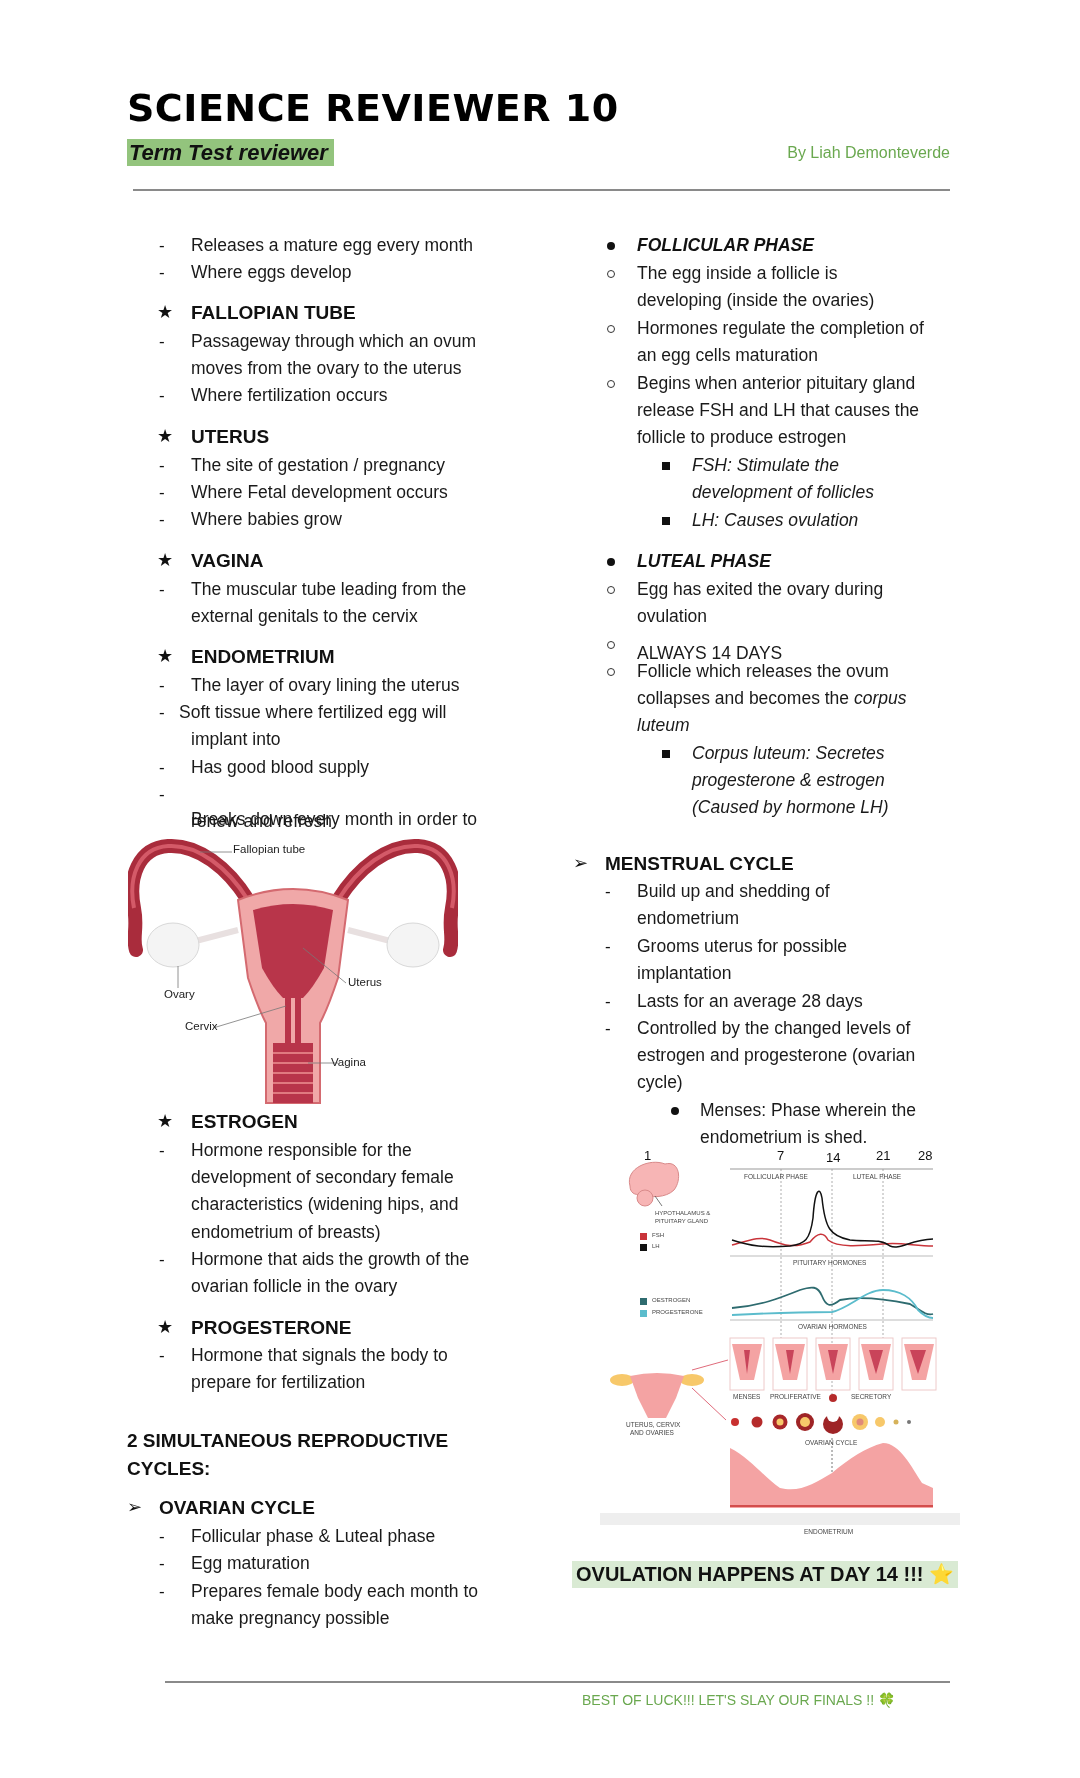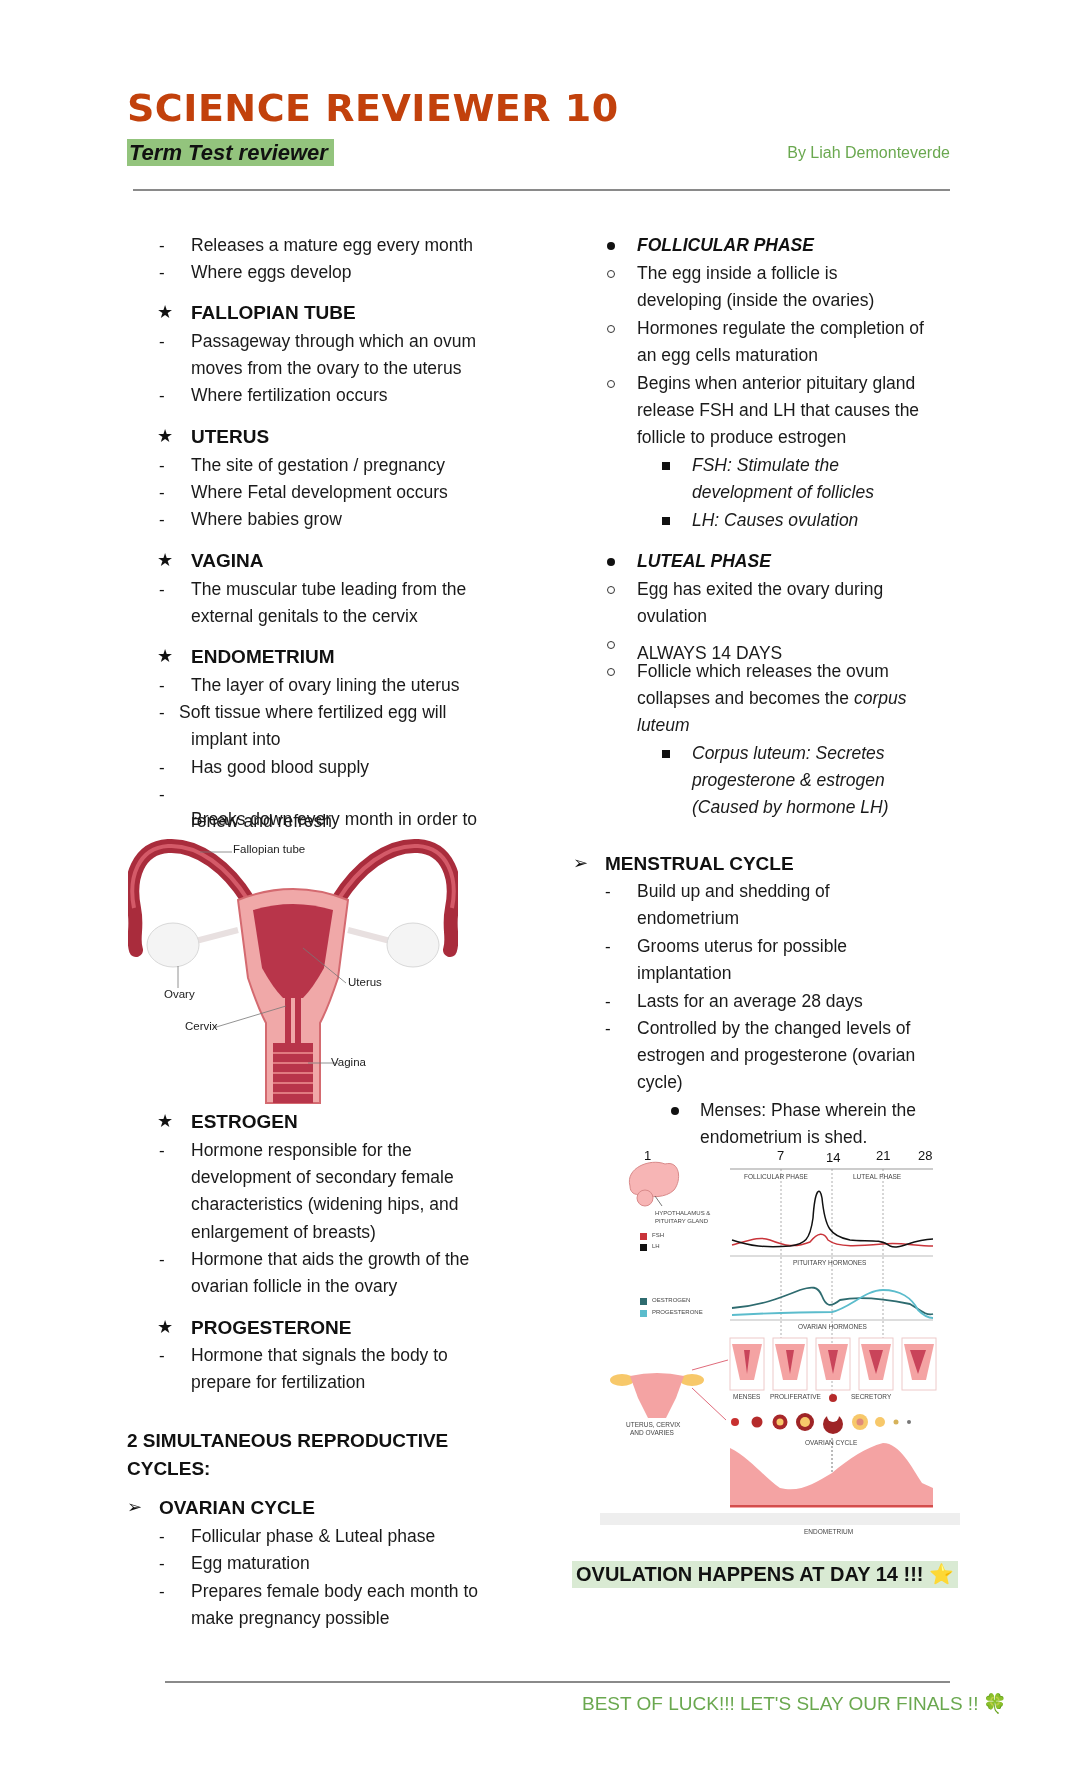--- a/index.html
+++ b/index.html
@@ -1,37 +1,37 @@
 <!DOCTYPE html>
 <html><head>
 <meta charset="utf-8">
 <style>
   html, body { margin: 0; padding: 0; background: #ffffff; }
   body { width: 1080px; height: 1778px; position: relative; overflow: hidden;
          font-family: "Liberation Sans", "DejaVu Sans", sans-serif; color: #111; }
   .abs { position: absolute; white-space: nowrap; }
-  .title { left: 127px; top: 86px; font-size: 38px; font-weight: 900; color: #c2410c; letter-spacing: 0.5px;
+  .title { left: 127px; top: 86px; font-size: 38px; font-weight: 900; color: #000000; letter-spacing: 0.5px;
            font-family: "DejaVu Sans", sans-serif; }
   .subtitle { left: 127px; top: 139px; height: 27px; padding: 0 6px 0 2px; background: #93c47d;
               font-size: 22px; font-weight: bold; font-style: italic; line-height: 27px; color: #111; }
   .author { right: 130px; top: 144px; font-size: 16px; color: #6aa84f; }
   .hr { position: absolute; height: 2px; background: #8a8a8a; }
   .t { position: absolute; font-size: 17.5px; line-height: 27px; white-space: nowrap; color: #1a1a1a; }
   .h { position: absolute; font-size: 19px; font-weight: bold; line-height: 27px; white-space: nowrap; color: #111; }
   .mk { position: absolute; font-size: 17px; line-height: 27px; color: #111; }
   .star { font-size: 18px; }
   .it { font-style: italic; }
   .bi { font-weight: bold; font-style: italic; }
   .u { text-underline-offset: 3px; }
   .sq { position: absolute; width: 8px; height: 8px; background: #111; }
   .circ { position: absolute; width: 8px; height: 8px; border: 1.3px solid #333; border-radius: 50%; box-sizing: border-box; }
   .dot { position: absolute; width: 8px; height: 8px; background: #111; border-radius: 50%; }
   .banner { position: absolute; left: 572px; top: 1561px; height: 27px; background: #d9ead3; padding: 0 4px;
             font-size: 20px; font-weight: bold; line-height: 27px; white-space: nowrap; }
-  .footer { position: absolute; left: 582px; top: 1692px; font-size: 19px; color: #6aa84f; white-space: nowrap; }
+  .footer { position: absolute; left: 582px; top: 1692px; font-size: 14px; color: #6aa84f; white-space: nowrap; }
 </style>
 </head>
 <body>
 
 <div class="abs title">SCIENCE REVIEWER 10</div>
 <div class="abs subtitle">Term Test reviewer</div>
 <div class="abs author">By Liah Demonteverde</div>
 <div class="hr" style="left:133px; top:189px; width:817px;"></div>
 
 <div>
@@ -119,21 +119,21 @@
     <span class="abs" style="left:57px;top:182px;font-size:11.5px;color:#222">Cervix</span>
     <span class="abs" style="left:203px;top:218px;font-size:11.5px;color:#222">Vagina</span>
   </div>
 
   <span class="mk star" style="left:157px;top:1108px">★</span>
   <span class="h" style="left:191px;top:1108px">ESTROGEN</span>
   <span class="mk" style="left:159px;top:1137px">-</span>
   <span class="t" style="left:191px;top:1137px">Hormone responsible for the</span>
   <span class="t" style="left:191px;top:1164px">development of secondary female</span>
   <span class="t" style="left:191px;top:1191px">characteristics (widening hips, and</span>
-  <span class="t" style="left:191px;top:1219px">enlargement of breasts)</span>
+  <span class="t" style="left:191px;top:1219px">endometrium of breasts)</span>
   <span class="mk" style="left:159px;top:1246px">-</span>
   <span class="t" style="left:191px;top:1246px">Hormone that aids the growth of the</span>
   <span class="t" style="left:191px;top:1273px">ovarian follicle in the ovary</span>
 
   <span class="mk star" style="left:157px;top:1314px">★</span>
   <span class="h" style="left:191px;top:1314px">PROGESTERONE</span>
   <span class="mk" style="left:159px;top:1342px">-</span>
   <span class="t" style="left:191px;top:1342px">Hormone that signals the body to</span>
   <span class="t" style="left:191px;top:1369px">prepare for fertilization</span>
 

